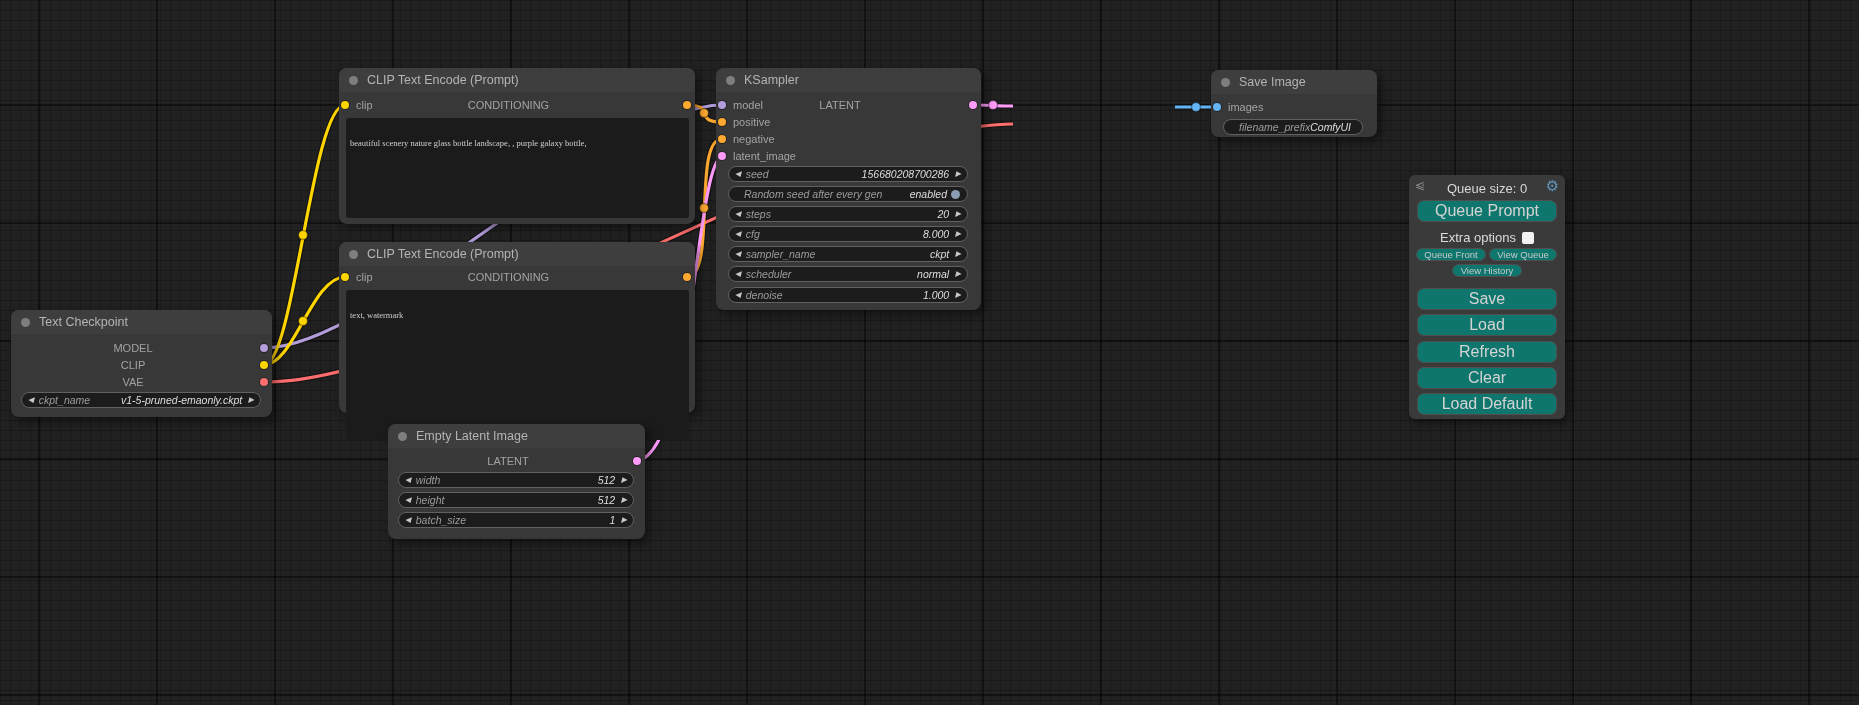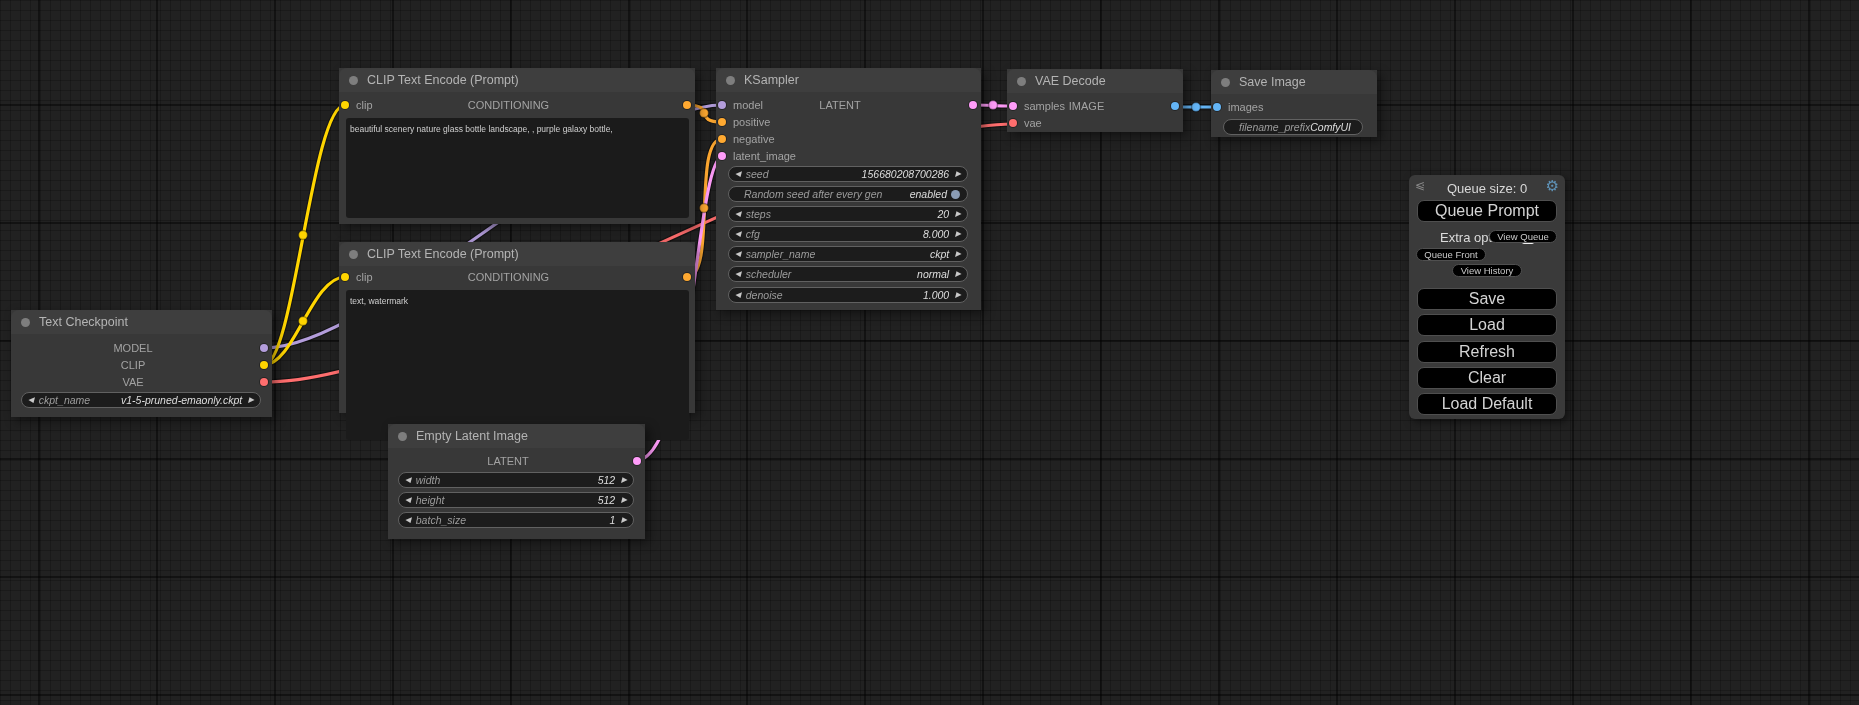--- a/index.html
+++ b/index.html
@@ -11,21 +11,21 @@
       linear-gradient(rgba(0,0,0,.45) 2px, transparent 2px),
       linear-gradient(90deg, rgba(0,0,0,.45) 2px, transparent 2px),
       linear-gradient(rgba(0,0,0,.22) 1px, transparent 1px),
       linear-gradient(90deg, rgba(0,0,0,.22) 1px, transparent 1px);
     background-size:118px 118px,118px 118px,10px 10px,10px 10px;
     background-position:38px 104px,38px 104px,0 0,0 0;
   }
   .wires{position:absolute;left:0;top:0;z-index:1;pointer-events:none;}
   .wires path{fill:none;}
 
-  .node{position:absolute;z-index:2;background:#383838;border-radius:0;
+  .node{position:absolute;z-index:2;background:#383838;border-radius:8px;
         box-shadow:4px 4px 10px rgba(0,0,0,.45);}
   .ntitle{height:24px;display:flex;align-items:center;gap:9px;padding-left:10px;
           background:#3e3e3e;border-radius:8px 8px 0 0;font-size:12.5px;color:#b4b4b4;}
   .ndot{width:9px;height:9px;border-radius:50%;background:#7e7e7e;flex:0 0 auto;}
   .slot{position:absolute;left:0;right:0;height:14px;display:flex;align-items:center;
         font-size:11px;color:#a3a3a3;}
   .sdot{position:absolute;width:8px;height:8px;border-radius:50%;top:50%;
         transform:translateY(-50%);box-shadow:0 0 0 1px rgba(0,0,0,.35);}
   .slot.in .sdot{left:2px}
   .slot.out .sdot{right:4px}
@@ -39,30 +39,30 @@
           border:1px solid #616161;border-radius:9px;display:flex;align-items:center;
           padding:0 6px;box-sizing:border-box;font-size:10.5px;font-style:italic;}
   .warr{color:#c8c8c8;font-size:7.5px;line-height:1;}
   .wname{color:#9c9c9c;margin-left:5px;white-space:nowrap;}
   .wval{margin-left:auto;color:#dedede;margin-right:6px;white-space:nowrap;}
   .widget.noarr .wname{margin-left:9px}
   .widget.noarr .wval{margin-right:4px}
   .toggle{width:9px;height:9px;border-radius:50%;background:#8b9cb4;flex:0 0 auto;margin-right:1px;}
 
   .ta{position:absolute;left:7px;right:6px;background:#1b1b1b;border-radius:3px;
-      color:#cfcfcf;font-family:Liberation Sans, sans-serif;font-size:8.5px;
-      line-height:12.5px;padding:5px 4px;white-space:pre-wrap;word-break:break-word;
+      color:#cfcfcf;font-family:Liberation Serif, serif;font-size:8.5px;
+      line-height:12.5px;padding:19px 4px;white-space:pre-wrap;word-break:break-word;
       box-sizing:border-box;overflow:hidden;}
 
   .qpanel{position:absolute;left:1409px;top:175px;width:156px;height:244px;z-index:3;
           background:#3a3a3a;border-radius:6px;box-shadow:3px 3px 9px rgba(0,0,0,.5);}
   .qhandle{position:absolute;left:6px;top:4px;color:#8a8a8a;font-size:12px;line-height:1;}
   .qsize{position:absolute;left:0;right:0;top:6px;text-align:center;font-size:13px;color:#d8d8d8;}
   .qgear{position:absolute;right:6px;top:3px;font-size:15px;line-height:1;}
-  .qbtn{position:absolute;left:8px;width:140px;background:#000000;border:1px solid #4f4f4f;
+  .qbtn{position:absolute;left:8px;width:140px;background:#0f766e;border:1px solid #4f4f4f;
         border-radius:7px;color:#d4d4d4;display:flex;align-items:center;justify-content:center;
         box-sizing:border-box;cursor:default;text-align:right;}
   .qbig{height:22px;font-size:16px;}
   .qsmall{height:13px;font-size:9.5px;border-radius:7px;color:#c9c9c9;}
   .qextra{position:absolute;left:0;right:0;top:55px;display:flex;align-items:center;
           justify-content:center;gap:6px;font-size:13px;color:#dcdcdc;}
   .qcheck{width:12px;height:12px;background:#f2f2f2;border-radius:2px;}
 </style>
 </head>
 <body>
@@ -218,38 +218,20 @@
       <span class="warr">▶</span>
     </div>
     <div class="widget" style="top:219px">
       <span class="warr">◀</span>
       <span class="wname">denoise</span>
       <span class="wval">1.000</span>
       <span class="warr">▶</span>
     </div>
   </div>
 
-  <div class="node" style="left:1007px;top:69px;width:176px;height:63px">
-    <div class="ntitle">
-      <span class="ndot"></span>
-      <span>VAE Decode</span>
-    </div>
-    <div class="slot in" style="top:30px">
-      <span class="sdot c-latent"></span>
-      <span class="slabel">samples</span>
-    </div>
-    <div class="slot in" style="top:47px">
-      <span class="sdot c-vae"></span>
-      <span class="slabel">vae</span>
-    </div>
-    <div class="slot out" style="top:30px">
-      <span class="slabel">IMAGE</span>
-      <span class="sdot c-image"></span>
-    </div>
-  </div>
 
   <div class="node" style="left:1211px;top:70px;width:166px;height:67px">
     <div class="ntitle">
       <span class="ndot"></span>
       <span>Save Image</span>
     </div>
     <div class="slot in" style="top:30px">
       <span class="sdot c-image"></span>
       <span class="slabel">images</span>
     </div>
@@ -294,21 +276,21 @@
     <span class="qgear" style="color:#5f93b8">⚙</span>
 
     <div class="qbtn qbig" style="top:25px">Queue Prompt</div>
 
     <div class="qextra">
       <span>Extra options</span>
       <span class="qcheck"></span>
     </div>
 
     <div class="qbtn qsmall" style="top:73px;left:7px;width:70px">Queue Front</div>
-    <div class="qbtn qsmall" style="top:55px;left:80px;width:68px">View Queue</div>
+    <div class="qbtn qsmall" style="top:73px;left:80px;width:68px">View Queue</div>
     <div class="qbtn qsmall" style="top:89px;left:43px;width:70px">View History</div>
 
     <div class="qbtn qbig" style="top:113px">Save</div>
     <div class="qbtn qbig" style="top:139px">Load</div>
     <div class="qbtn qbig" style="top:166px">Refresh</div>
     <div class="qbtn qbig" style="top:192px">Clear</div>
     <div class="qbtn qbig" style="top:218px">Load Default</div>
   </div>
 
 </div>

